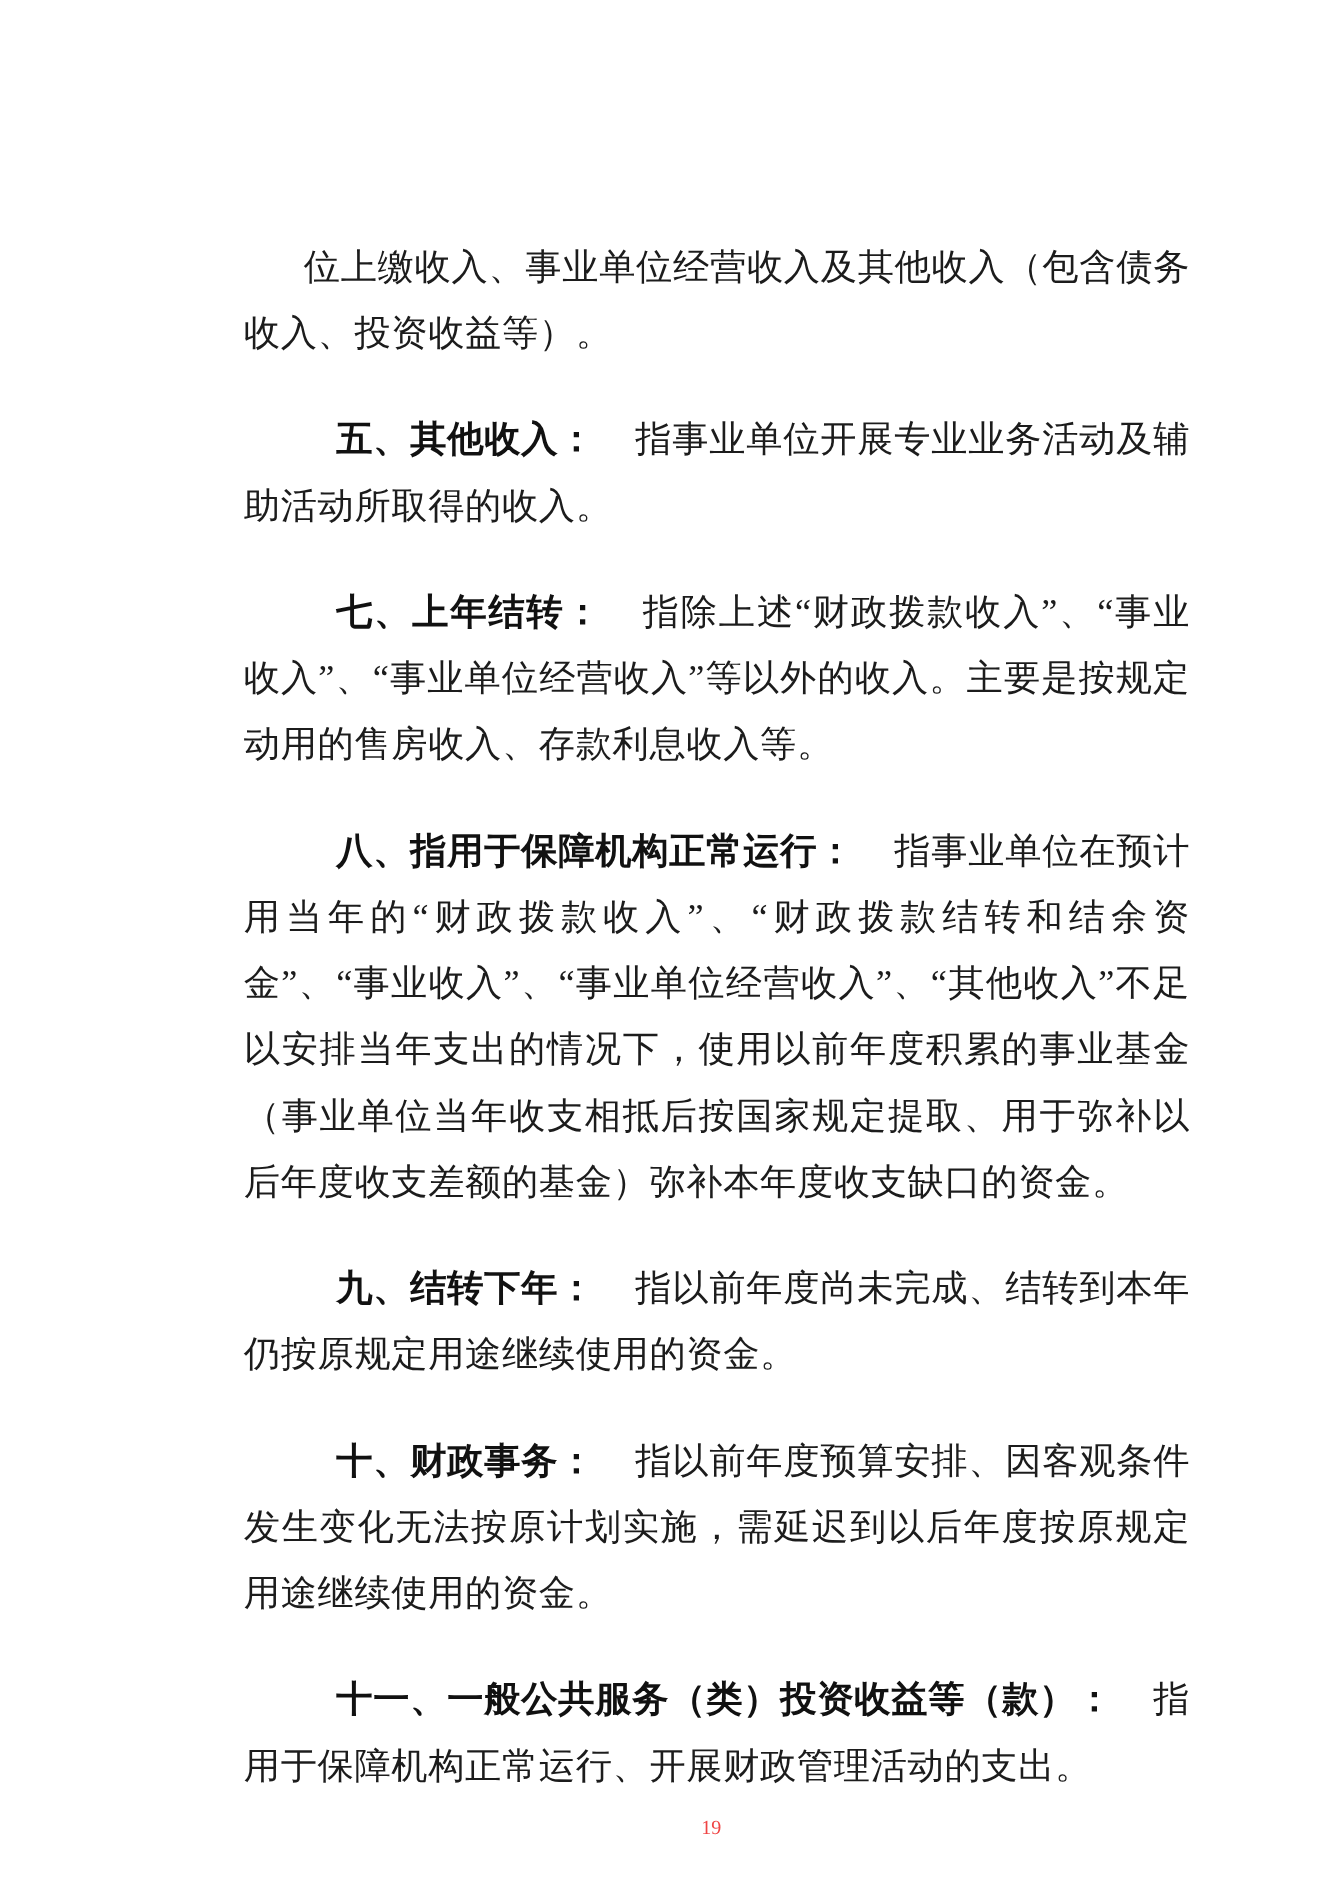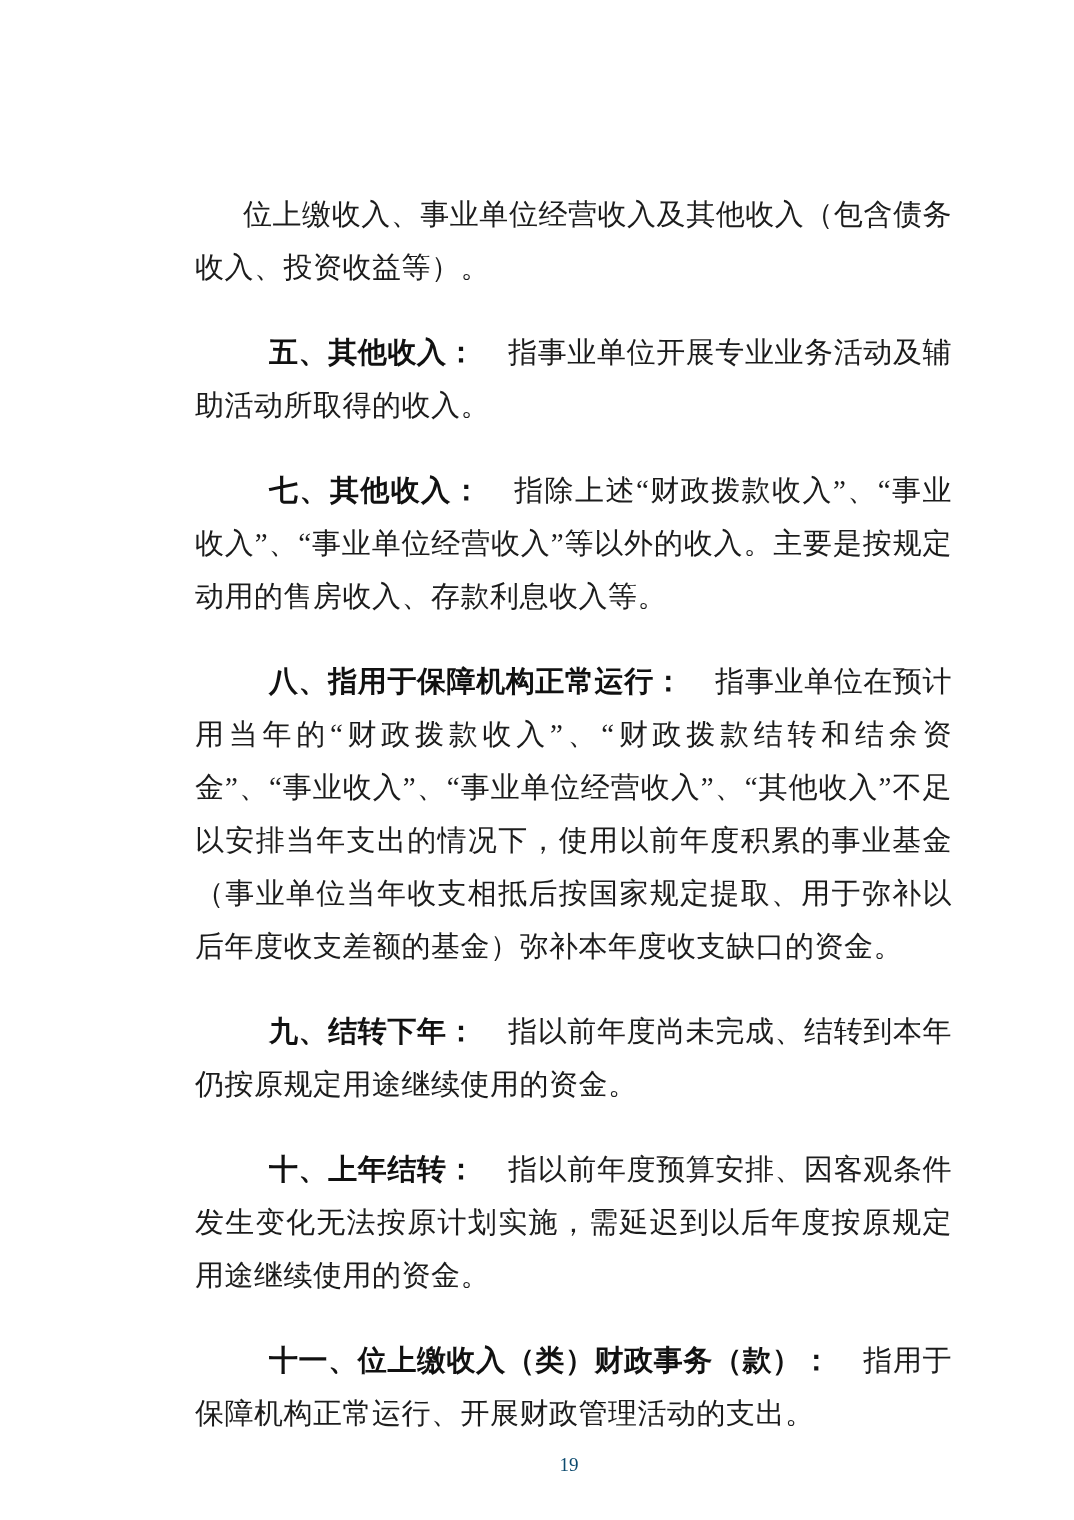--- a/index.html
+++ b/index.html
@@ -39,45 +39,45 @@
     color: #111111;
   }
   .footer {
     position: absolute;
     left: 0;
     width: 100%;
     top: 1406px;
     text-align: center;
   }
   .page-number {
-    font-size: 19px;
-    color: #0c4a6e;
+    font-size: 16px;
+    color: #ef4444;
     font-family: "Liberation Serif", "DejaVu Serif", serif;
   }
 </style>
 </head>
 <body>
 
 <div class="page">
   <div class="content">
 
     <p class="para no-indent"><span class="lead"></span><span>位上缴收入、事业单位经营收入及其他收入（包含债务收入、投资收益等）。</span></p>
 
     <p class="para"><span class="lead">五、其他收入：</span><span>指事业单位开展专业业务活动及辅助活动所取得的收入。</span></p>
 
 
-    <p class="para"><span class="lead">七、其他收入：</span><span>指除上述“财政拨款收入”、“事业收入”、“事业单位经营收入”等以外的收入。主要是按规定动用的售房收入、存款利息收入等。</span></p>
+    <p class="para"><span class="lead">七、上年结转：</span><span>指除上述“财政拨款收入”、“事业收入”、“事业单位经营收入”等以外的收入。主要是按规定动用的售房收入、存款利息收入等。</span></p>
 
     <p class="para"><span class="lead">八、指用于保障机构正常运行：</span><span>指事业单位在预计用当年的“财政拨款收入”、“财政拨款结转和结余资金”、“事业收入”、“事业单位经营收入”、“其他收入”不足以安排当年支出的情况下，使用以前年度积累的事业基金（事业单位当年收支相抵后按国家规定提取、用于弥补以后年度收支差额的基金）弥补本年度收支缺口的资金。</span></p>
 
     <p class="para"><span class="lead">九、结转下年：</span><span>指以前年度尚未完成、结转到本年仍按原规定用途继续使用的资金。</span></p>
 
-    <p class="para"><span class="lead">十、上年结转：</span><span>指以前年度预算安排、因客观条件发生变化无法按原计划实施，需延迟到以后年度按原规定用途继续使用的资金。</span></p>
+    <p class="para"><span class="lead">十、财政事务：</span><span>指以前年度预算安排、因客观条件发生变化无法按原计划实施，需延迟到以后年度按原规定用途继续使用的资金。</span></p>
 
-    <p class="para"><span class="lead">十一、位上缴收入（类）财政事务（款）：</span><span>指用于保障机构正常运行、开展财政管理活动的支出。</span></p>
+    <p class="para"><span class="lead">十一、一般公共服务（类）投资收益等（款）：</span><span>指用于保障机构正常运行、开展财政管理活动的支出。</span></p>
 
 
   </div>
 
   <div class="footer">
     <span class="page-number">19</span>
   </div>
 </div>
 
 </body></html>

